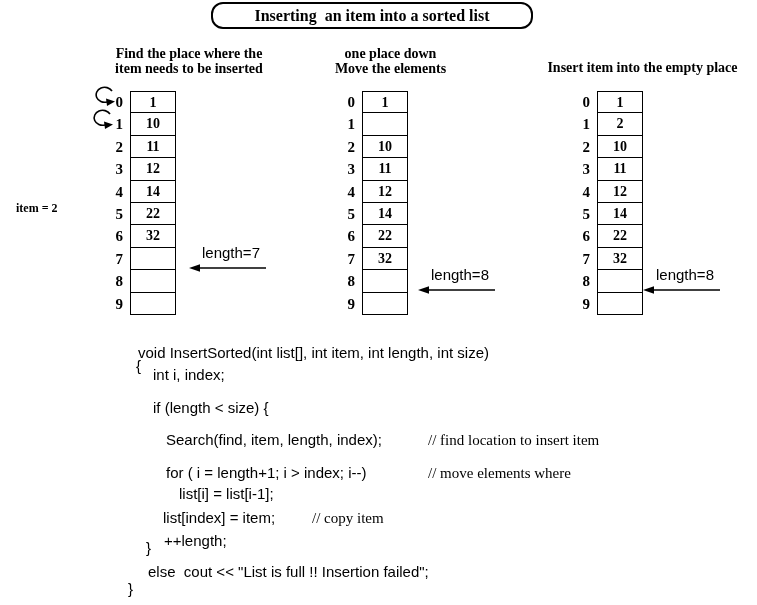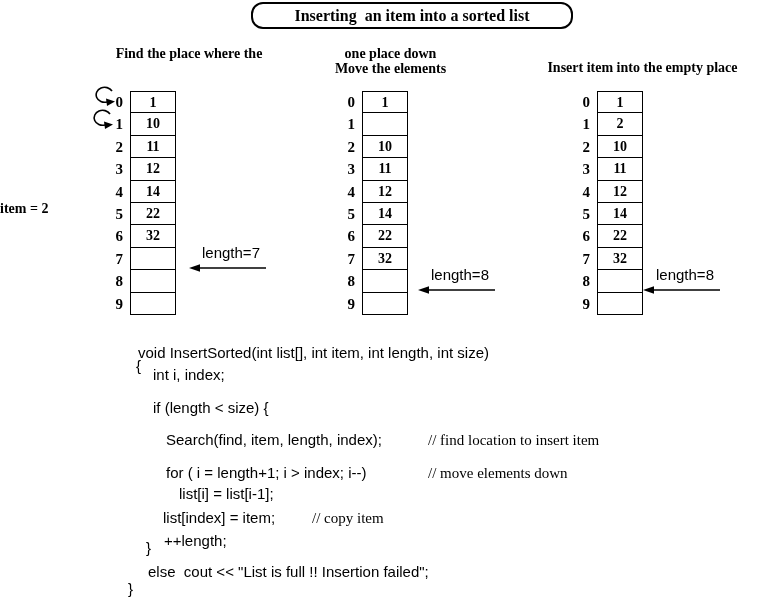--- a/index.html
+++ b/index.html
@@ -1,29 +1,29 @@
 <!DOCTYPE html>
 <html><head>
 <meta charset="utf-8">
 <style>
   html,body{margin:0;padding:0;background:#fff;}
   .page{position:relative;width:757px;height:605px;background:#ffffff;color:#000000;
         font-family:"Liberation Serif",serif;overflow:hidden;}
 
   .title-box{position:absolute;left:211px;top:2px;width:318px;height:23px;
              border:2px solid #000;border-radius:12px;display:flex;align-items:center;
-             justify-content:center;font-weight:bold;font-size:16px;margin-left:40px;}
+             justify-content:center;font-weight:bold;font-size:16px;}
   .title-box span{white-space:pre;}
 
   .step-heading{position:absolute;font-weight:bold;font-size:14px;line-height:15px;text-align:center;}
   .h1{left:58px;top:46px;width:262px;}
   .h2{left:308px;top:46px;width:165px;}
   .h3{left:528px;top:60px;width:229px;}
 
-  .item-label{position:absolute;left:0;top:201px;font-weight:bold;font-size:14px;}
+  .item-label{position:absolute;left:16px;top:201px;font-weight:bold;font-size:12px;}
 
   .array{position:absolute;top:91px;}
   .a1{left:104px;}.a2{left:336px;}.a3{left:571px;}
   .arr-row{display:flex;height:22.4px;}
   .arr-idx{width:26px;text-align:right;padding-right:7px;font-weight:bold;font-size:15px;
            line-height:22.4px;box-sizing:border-box;}
   .arr-cell{width:46px;border:1px solid #000;border-top:none;box-sizing:border-box;
             text-align:center;font-weight:bold;font-size:14px;line-height:21px;}
   .arr-row:first-child .arr-cell{border-top:1px solid #000;}
 
@@ -44,20 +44,21 @@
 <body>
 
 <div class="page">
 
   <div class="title-box">
     <span>Inserting  an item into a sorted list</span>
   </div>
 
   <div class="step-heading h1">
       <div>Find the place where the</div>
+      <div>item needs to be inserted</div>
     </div>
   <div class="step-heading h2">
       <div>one place down</div>
       <div>Move the elements</div>
     </div>
   <div class="step-heading h3">
       <div>Insert item into the empty place</div>
     </div>
 
   <svg class="loop-arrows" width="46" height="56" viewBox="0 0 46 56">
@@ -217,21 +218,21 @@
       <polygon points="1,6 12,2.2 12,9.8" fill="#000"></polygon>
     </svg>
   </div>
 
   <div class="code-layer">
       <div class="code-line" style="left: 138px; top: 344px;"><span>void InsertSorted(int list[], int item, int length, int size)</span></div>
       <div class="code-line" style="left: 136px; top: 357px;"><span>{</span></div>
       <div class="code-line" style="left: 153px; top: 366px;"><span>int i, index;</span></div>
       <div class="code-line" style="left: 153px; top: 399px;"><span>if (length &lt; size) {</span></div>
       <div class="code-line" style="left: 166px; top: 431px;"><span>Search(find, item, length, index);</span><span class="code-comment" style="left: 262px;">// find location to insert item</span></div>
-      <div class="code-line" style="left: 166px; top: 458px; margin-top: 6px;"><span>for ( i = length+1; i &gt; index; i--)</span><span class="code-comment" style="left: 262px;">// move elements down</span></div>
+      <div class="code-line" style="left: 166px; top: 458px; margin-top: 6px;"><span>for ( i = length+1; i &gt; index; i--)</span><span class="code-comment" style="left: 262px;">// move elements where</span></div>
       <div class="code-line" style="left: 179px; top: 485px;"><span>list[i] = list[i-1];</span></div>
       <div class="code-line" style="left: 163px; top: 509px;"><span>list[index] = item;</span><span class="code-comment" style="left: 149px;">// copy item</span></div>
       <div class="code-line" style="left: 164px; top: 532px;"><span>++length;</span></div>
       <div class="code-line" style="left: 146px; top: 539px;"><span>}</span></div>
       <div class="code-line" style="left: 148px; top: 563px;"><span>else  cout &lt;&lt; "List is full !! Insertion failed";</span></div>
       <div class="code-line" style="left: 128px; top: 580px;"><span>}</span></div>
     </div>
 
 </div>
 

